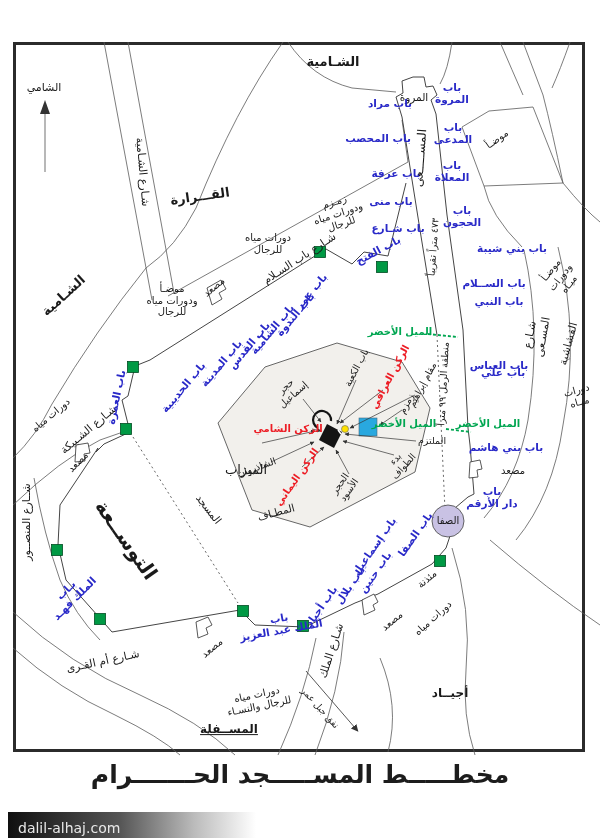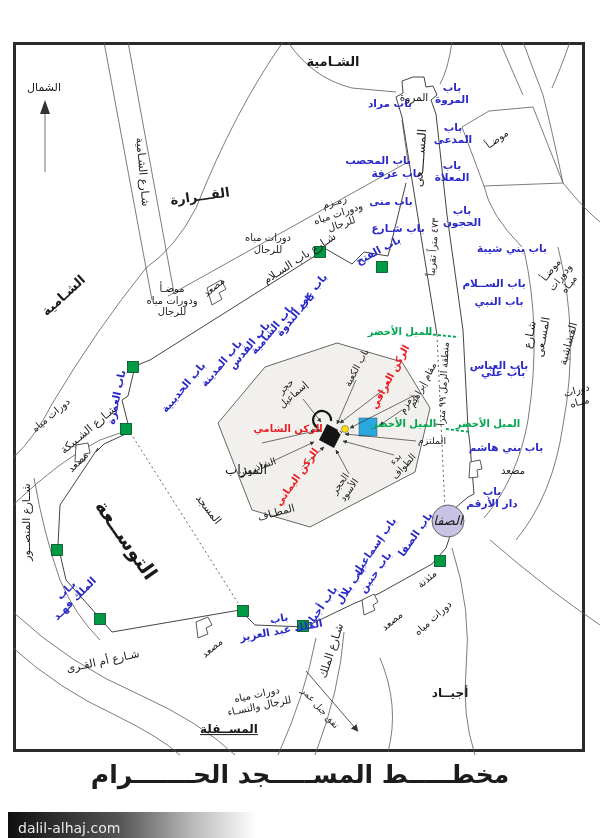--- a/index.html
+++ b/index.html
@@ -141,60 +141,60 @@
     <line x1="349" y1="474" x2="336" y2="450"></line>
     <line x1="302" y1="467" x2="324" y2="447"></line>
     <line x1="271" y1="462" x2="314" y2="442"></line>
     <line x1="262" y1="443" x2="315" y2="431"></line>
   </g>
 
   <line x1="306" y1="671" x2="356" y2="729" stroke="#444" stroke-width="0.9" marker-end="url(#ahBig)"></line>
 </svg>
 
 <div id="label-layer">
-    <div class="lbl" style="left: 44px; top: 88px; font-size: 11px; color: rgb(26, 26, 26); transform: translate(-50%, -50%) rotate(0deg);">الشمال</div>
+    <div class="lbl" style="left: 44px; top: 88px; font-size: 11px; color: rgb(26, 26, 26); transform: translate(-50%, -50%) rotate(0deg);">الشامي</div>
     <div class="lbl" style="left: 142px; top: 172px; font-size: 11px; color: rgb(26, 26, 26); transform: translate(-50%, -50%) rotate(85deg);">شـارع الشـامية</div>
     <div class="lbl" style="left: 200px; top: 197px; font-size: 13px; color: rgb(26, 26, 26); font-weight: bold; transform: translate(-50%, -50%) rotate(-8deg);">القـــرارة</div>
     <div class="lbl" style="left: 333px; top: 62px; font-size: 13px; color: rgb(26, 26, 26); font-weight: bold; transform: translate(-50%, -50%) rotate(0deg);">الشـامية</div>
     <div class="lbl" style="left: 268px; top: 243px; font-size: 10px; color: rgb(26, 26, 26); transform: translate(-50%, -50%) rotate(0deg);">دورات مياه
 للرجال</div>
     <div class="lbl" style="left: 172px; top: 300px; font-size: 10px; color: rgb(26, 26, 26); transform: translate(-50%, -50%) rotate(0deg);">موضـأ
 ودورات مياه
 للرجال</div>
     <div class="lbl" style="left: 214px; top: 287px; font-size: 10px; color: rgb(26, 26, 26); transform: translate(-50%, -50%) rotate(-40deg);">مصعد</div>
     <div class="lbl" style="left: 338px; top: 213px; font-size: 10px; color: rgb(26, 26, 26); transform: translate(-50%, -50%) rotate(-18deg);">زمـزم
 ودورات مياه
 للرجال</div>
     <div class="lbl" style="left: 300px; top: 259px; font-size: 11px; color: rgb(26, 26, 26); transform: translate(-50%, -50%) rotate(-33deg);">شـارع باب السـلام</div>
     <div class="lbl" style="left: 378px; top: 250px; font-size: 10.5px; color: rgb(41, 41, 200); font-weight: bold; transform: translate(-50%, -50%) rotate(-28deg);">باب الفتح</div>
     <div class="lbl" style="left: 414px; top: 97px; font-size: 10.5px; color: rgb(26, 26, 26); transform: translate(-50%, -50%) rotate(0deg);">المروة</div>
     <div class="lbl" style="left: 452px; top: 93px; font-size: 10.5px; color: rgb(41, 41, 200); font-weight: bold; transform: translate(-50%, -50%) rotate(0deg);">باب
 المروة</div>
     <div class="lbl" style="left: 390px; top: 103px; font-size: 10.5px; color: rgb(41, 41, 200); font-weight: bold; transform: translate(-50%, -50%) rotate(0deg);">باب مراد</div>
     <div class="lbl" style="left: 453px; top: 133px; font-size: 10.5px; color: rgb(41, 41, 200); font-weight: bold; transform: translate(-50%, -50%) rotate(0deg);">باب
 المدعى</div>
-    <div class="lbl" style="left: 378px; top: 160px; font-size: 10.5px; color: rgb(41, 41, 200); font-weight: bold; transform: translate(-50%, -50%) rotate(0deg);">باب المحصب</div>
+    <div class="lbl" style="left: 378px; top: 138px; font-size: 10.5px; color: rgb(41, 41, 200); font-weight: bold; transform: translate(-50%, -50%) rotate(0deg);">باب المحصب</div>
     <div class="lbl" style="left: 396px; top: 173px; font-size: 10.5px; color: rgb(41, 41, 200); font-weight: bold; transform: translate(-50%, -50%) rotate(0deg);">باب عرفة</div>
     <div class="lbl" style="left: 452px; top: 171px; font-size: 10.5px; color: rgb(41, 41, 200); font-weight: bold; transform: translate(-50%, -50%) rotate(0deg);">باب
 المعلاة</div>
     <div class="lbl" style="left: 391px; top: 201px; font-size: 10.5px; color: rgb(41, 41, 200); font-weight: bold; transform: translate(-50%, -50%) rotate(0deg);">باب منى</div>
     <div class="lbl" style="left: 462px; top: 216px; font-size: 10.5px; color: rgb(41, 41, 200); font-weight: bold; transform: translate(-50%, -50%) rotate(0deg);">باب
 الحجون</div>
     <div class="lbl" style="left: 398px; top: 228px; font-size: 10.5px; color: rgb(41, 41, 200); font-weight: bold; transform: translate(-50%, -50%) rotate(0deg);">باب شـارع</div>
     <div class="lbl" style="left: 512px; top: 248px; font-size: 10.5px; color: rgb(41, 41, 200); font-weight: bold; transform: translate(-50%, -50%) rotate(0deg);">باب بني شيبة</div>
     <div class="lbl" style="left: 494px; top: 283px; font-size: 10.5px; color: rgb(41, 41, 200); font-weight: bold; transform: translate(-50%, -50%) rotate(0deg);">باب الســلام</div>
     <div class="lbl" style="left: 499px; top: 301px; font-size: 10.5px; color: rgb(41, 41, 200); font-weight: bold; transform: translate(-50%, -50%) rotate(0deg);">باب النبي</div>
     <div class="lbl" style="left: 499px; top: 319px; font-size: 10.5px; color: rgb(41, 41, 200); font-weight: bold; transform: translate(-50%, -50%) rotate(0deg); margin-top: 46px;">باب العباس</div>
     <div class="lbl" style="left: 503px; top: 372px; font-size: 10.5px; color: rgb(41, 41, 200); font-weight: bold; transform: translate(-50%, -50%) rotate(0deg);">باب علي</div>
     <div class="lbl" style="left: 488px; top: 424px; font-size: 10px; color: rgb(0, 166, 81); font-weight: bold; transform: translate(-50%, -50%) rotate(0deg);">الميل الأخضر</div>
     <div class="lbl" style="left: 506px; top: 447px; font-size: 10.5px; color: rgb(41, 41, 200); font-weight: bold; transform: translate(-50%, -50%) rotate(0deg);">باب بني هاشم</div>
     <div class="lbl" style="left: 513px; top: 471px; font-size: 10px; color: rgb(26, 26, 26); transform: translate(-50%, -50%) rotate(0deg);">مصعد</div>
     <div class="lbl" style="left: 492px; top: 497px; font-size: 10.5px; color: rgb(41, 41, 200); font-weight: bold; transform: translate(-50%, -50%) rotate(0deg);">باب
 دار الأرقم</div>
-    <div class="lbl" style="left: 448px; top: 521px; font-size: 13px; color: rgb(26, 26, 26); transform: translate(-50%, -50%) rotate(0deg); font-style: italic;">الصفا</div>
+    <div class="lbl" style="left: 448px; top: 521px; font-size: 10px; color: rgb(26, 26, 26); transform: translate(-50%, -50%) rotate(0deg);">الصفا</div>
     <div class="lbl" style="left: 497px; top: 139px; font-size: 10px; color: rgb(26, 26, 26); transform: translate(-50%, -50%) rotate(-36deg);">موضـأ</div>
     <div class="lbl" style="left: 560px; top: 277px; font-size: 10px; color: rgb(26, 26, 26); transform: translate(-50%, -50%) rotate(-52deg);">موضـأ
 ودورات ميـاه</div>
     <div class="lbl" style="left: 537px; top: 336px; font-size: 11px; color: rgb(26, 26, 26); transform: translate(-50%, -50%) rotate(-80deg);">شـارع المسـعى</div>
     <div class="lbl" style="left: 569px; top: 344px; font-size: 11px; color: rgb(26, 26, 26); transform: translate(-50%, -50%) rotate(-75deg);">القشاشية</div>
     <div class="lbl" style="left: 578px; top: 396px; font-size: 10px; color: rgb(26, 26, 26); transform: translate(-50%, -50%) rotate(-15deg);">دورات
 ميـاه</div>
     <div class="lbl" style="left: 421px; top: 158px; font-size: 12px; color: rgb(26, 26, 26); transform: translate(-50%, -50%) rotate(-86deg);">المســـــعى</div>
     <div class="lbl" style="left: 434px; top: 247px; font-size: 9.5px; color: rgb(26, 26, 26); transform: translate(-50%, -50%) rotate(-86deg);">٤٧٣ متراً تقريباً</div>
     <div class="lbl" style="left: 444px; top: 384px; font-size: 9.5px; color: rgb(26, 26, 26); transform: translate(-50%, -50%) rotate(-87deg);">منطقة الرمل ٩٩ متراً</div>

